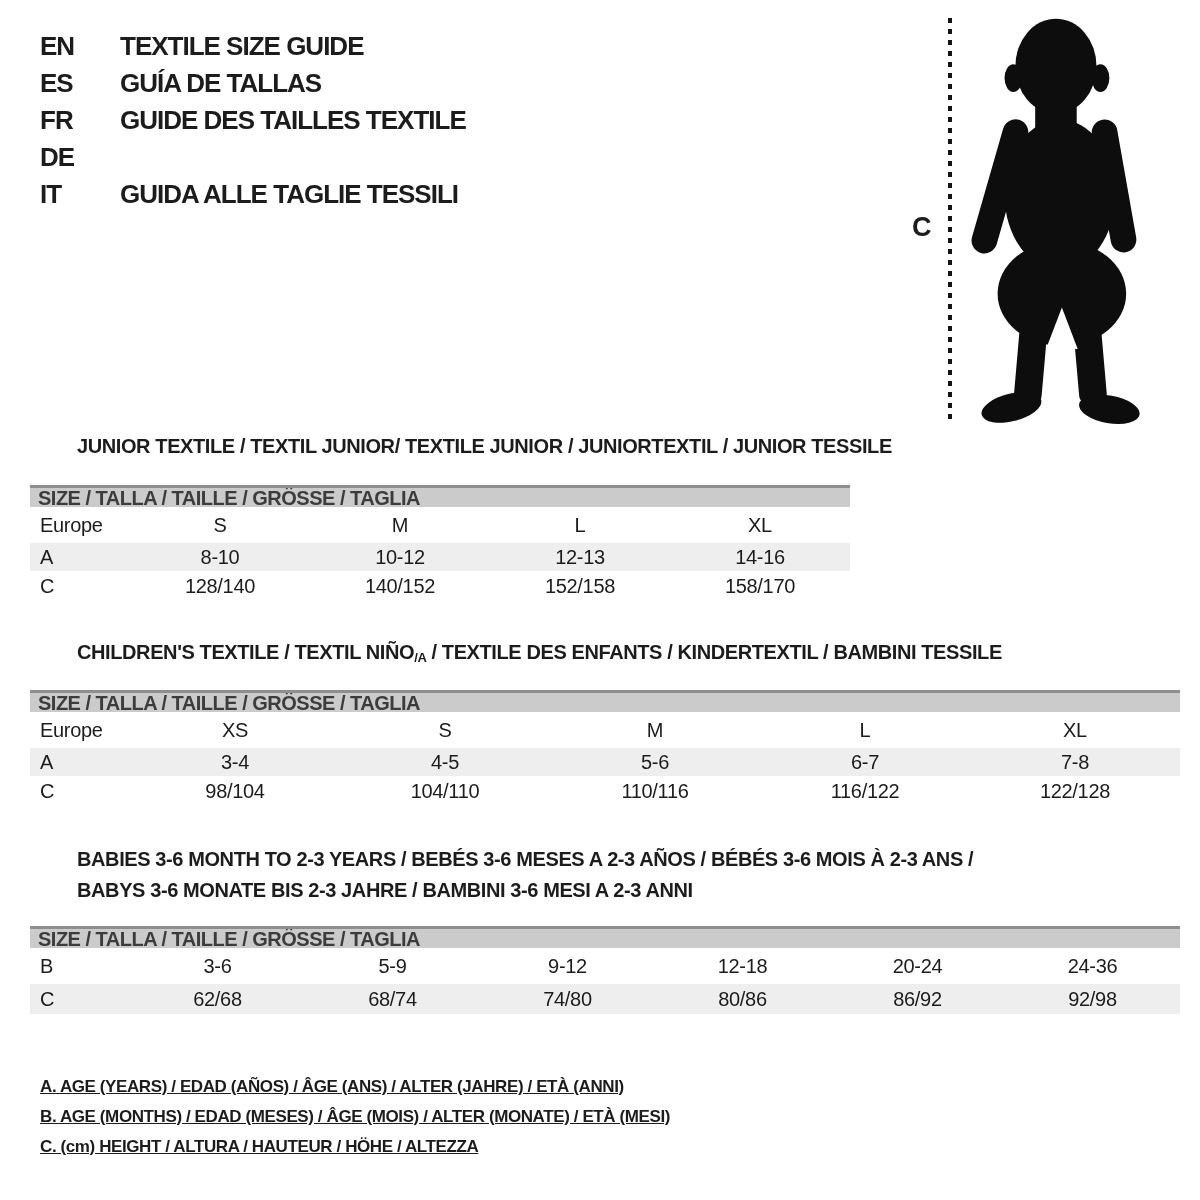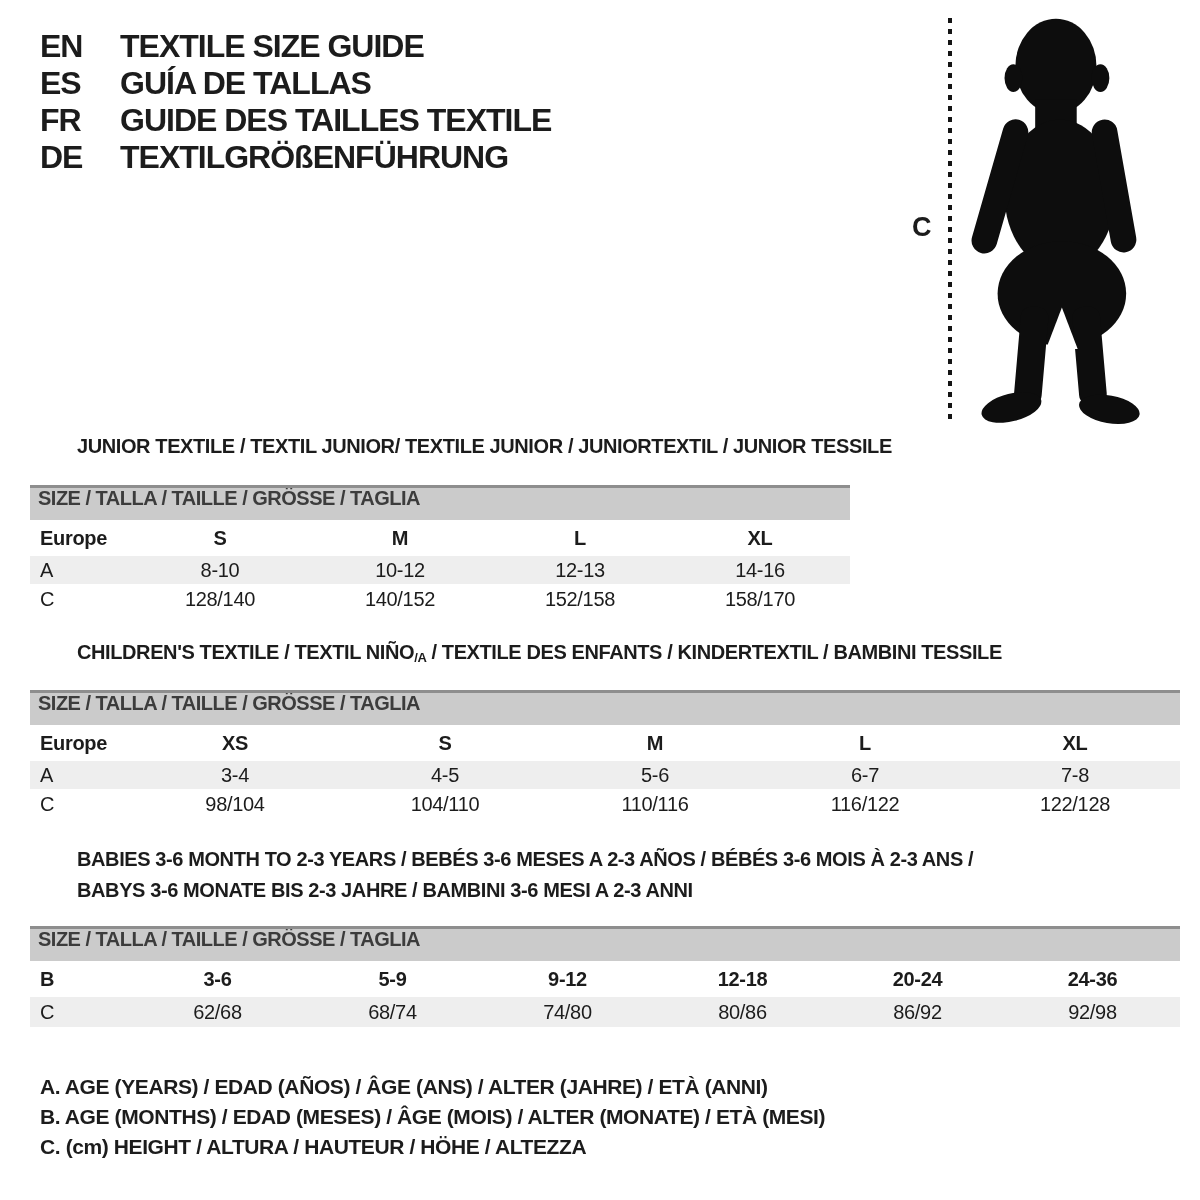--- a/index.html
+++ b/index.html
@@ -7,21 +7,21 @@
   body {
     width:1200px; height:1200px; position:relative; overflow:hidden;
     font-family:"Liberation Sans","DejaVu Sans",sans-serif;
     color:#1c1c1c;
   }
 
   
   .langs { position:absolute; left:40px; top:28px; }
   .lang-row { display:flex; height:37px; align-items:center; }
   .lang-code, .lang-label {
-    font-weight:bold; font-size:32px; letter-spacing:-1px; white-space:nowrap;
+    font-weight:bold; font-size:26px; letter-spacing:-1px; white-space:nowrap;
   }
   .lang-code { width:80px; flex:0 0 80px; }
 
   
   .measure-line {
     position:absolute; left:948px; top:18px; width:4px; height:402px;
     background:repeating-linear-gradient(to bottom,#141414 0 5px,transparent 5px 11px);
   }
   .measure-label {
     position:absolute; left:912px; top:212px;
@@ -32,56 +32,59 @@
   
   .sec-title {
     position:absolute; left:40px;
     font-size:20px; font-weight:bold; letter-spacing:-0.4px; white-space:nowrap;margin-left:37px;
   }
   .sub-a { font-size:13px; position:relative; top:3px; }
 
   
   .table { position:absolute; left:30px; }
   .size-bar {
-    height:35px; background:#cbcbcb; border-top:3px solid #8e8e8e;
+    height:22px; background:#cbcbcb; border-top:3px solid #8e8e8e;
     color:#3c3c3c; font-weight:bold; font-size:20px; letter-spacing:-0.5px;
     line-height:21px; padding-left:8px; white-space:nowrap; overflow:hidden;
   }
   .trow { display:flex; align-items:center; font-size:20px; letter-spacing:-0.3px; }
   .trow .lab { width:100px; flex:0 0 100px; padding-left:10px; }
   .trow .cell { flex:1; text-align:center; }
   .stripe { background:#eeeeee; }
-  .h36 { height:36px;font-weight:bold; } .h30 { height:30px; } .h28 { height:28px; }
+  .h36 { height:36px; } .h30 { height:30px; } .h28 { height:28px; }
 
   
   .footnotes { position:absolute; left:40px; top:1072px; }
   .fnote {
-    height:30px; line-height:30px; font-weight:bold; font-size:21px;
-    letter-spacing:-0.4px; white-space:nowrap;
+    height:30px; line-height:30px; font-weight:bold; font-size:17px;
+    letter-spacing:-0.4px; white-space:nowrap;text-decoration:underline;
   }
 </style>
 </head>
 <body>
 
 <header class="langs">
   <div class="lang-row">
     <span class="lang-code">EN</span>
     <span class="lang-label">TEXTILE SIZE GUIDE</span>
   </div>
   <div class="lang-row">
     <span class="lang-code">ES</span>
     <span class="lang-label">GUÍA DE TALLAS</span>
   </div>
   <div class="lang-row">
     <span class="lang-code">FR</span>
     <span class="lang-label">GUIDE DES TAILLES TEXTILE</span>
   </div>
   <div class="lang-row">
     <span class="lang-code">DE</span>
-    <span class="lang-label">TEXTILGRÖßENFÜHRUNG</span>
+  </div>
+  <div class="lang-row">
+    <span class="lang-code">IT</span>
+    <span class="lang-label">GUIDA ALLE TAGLIE TESSILI</span>
   </div>
 </header>
 
 <div class="measure-line"></div>
 <div class="measure-label">C</div>
 <svg class="toddler" viewBox="0 0 180 415" width="178" height="412" xmlns="http://www.w3.org/2000/svg" aria-hidden="true">
   <g fill="#0d0d0d">
     <ellipse cx="95" cy="52" rx="41" ry="48"></ellipse>
     <ellipse cx="52" cy="64" rx="9" ry="14"></ellipse>
     <ellipse cx="140" cy="64" rx="9" ry="14"></ellipse>

